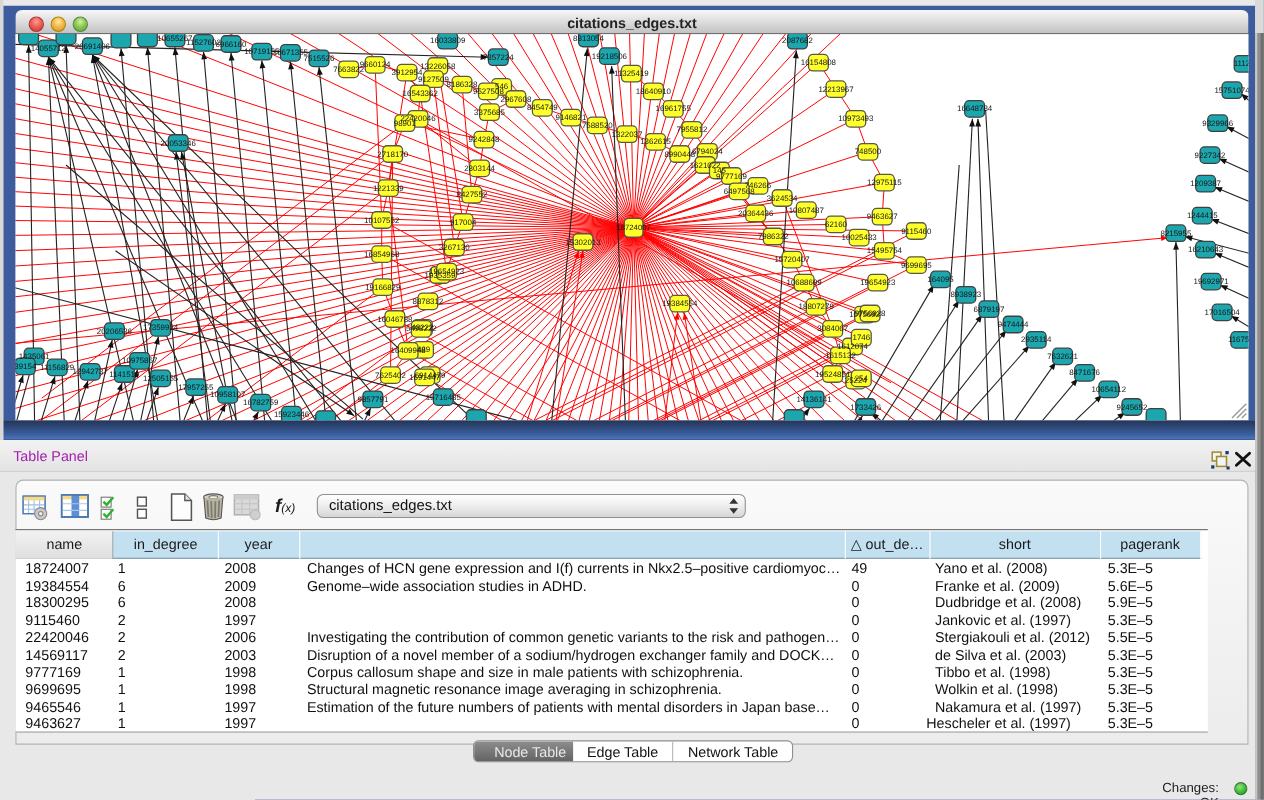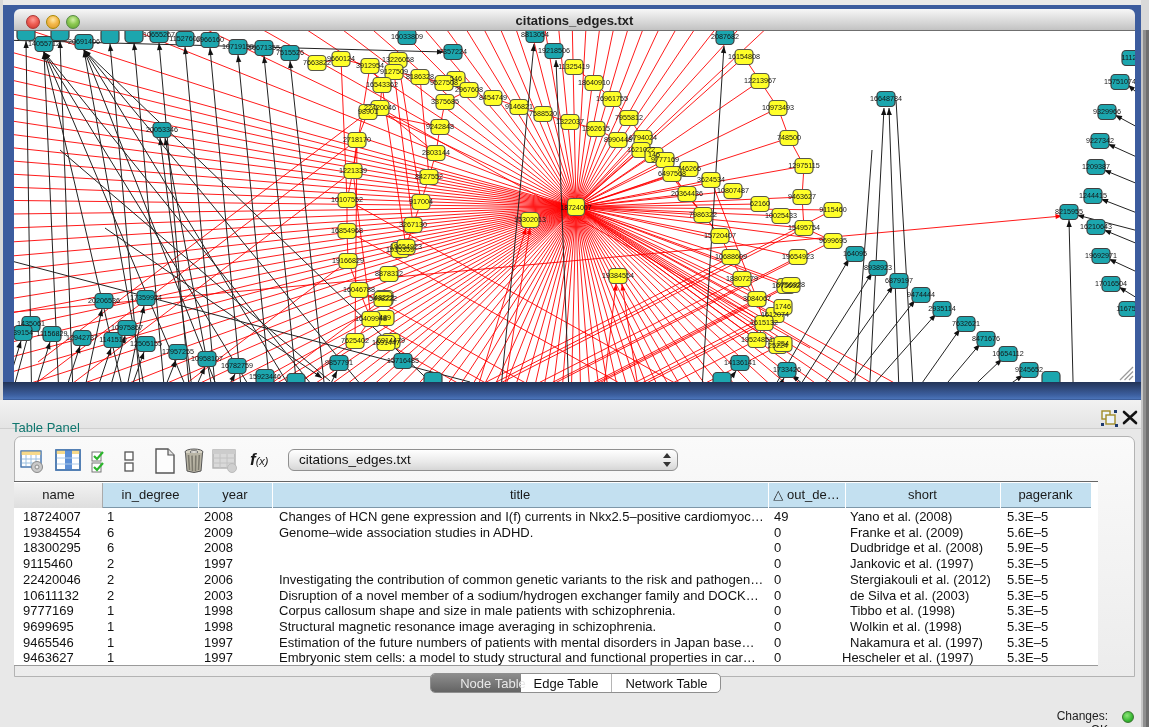--- a/index.html
+++ b/index.html
@@ -814,21 +814,21 @@
 <text x="576.0" y="209.5" font-size="7">18724007</text>
 </g>
 <g stroke="#9a9a9a" stroke-width="1.3">
 <line x1="1120.0" y1="380" x2="1133" y2="367.0"></line>
 <line x1="1124.5" y1="380" x2="1133" y2="371.5"></line>
 <line x1="1129.0" y1="380" x2="1133" y2="376.0"></line>
 </g>
 </svg>
 
 <div class="abs" style="left:0;top:400px;width:1141px;height:29px;background:linear-gradient(#f2f2f2,#e4e4e4);border-bottom:1px solid #cfcfcf;box-sizing:border-box"></div>
-<div class="abs" style="left:12px;top:420px;font-size:13px;color:#0f766e">Table Panel</div>
+<div class="abs" style="left:12px;top:407px;font-size:13px;color:#a21caf">Table Panel</div>
 
 <svg class="abs" style="left:1101px;top:410px" width="17" height="17">
 <rect x="1" y="1" width="8" height="8" fill="#eef4fa" stroke="#a08c28" stroke-width="1.4"></rect>
 <rect x="5" y="5" width="9" height="9" fill="#eef4fa" stroke="#a08c28" stroke-width="1.4"></rect>
 <rect x="13" y="0" width="3" height="3" fill="#1d3a6e"></rect>
     <rect x="0" y="13" width="3" height="3" fill="#1d3a6e"></rect>
 <rect x="14" y="14" width="3" height="3" fill="#1d3a6e"></rect>
 </svg>
 
 <svg class="abs" style="left:1122px;top:410px" width="16" height="15">
@@ -896,21 +896,20 @@
   <div class="abs" style="left:0;top:1px;width:89px;height:25px;background:linear-gradient(#f2f2f2,#dedede);border-right:1px solid #aaa;box-sizing:border-box"></div>
   <div class="hsep abs" style="left:184px"></div>
     <div class="hsep abs" style="left:258px"></div>
   <div class="hsep abs" style="left:754px"></div>
     <div class="hsep abs" style="left:831px"></div>
   <div class="hsep abs" style="left:986px"></div>
     <div class="abs hsep" style="left:1077px"></div>
   <div class="hdr abs" style="left:0;width:89px">name</div>
   <div class="hdr abs" style="left:89px;width:95px">in_degree</div>
   <div class="hdr abs" style="left:184px;width:74px">year</div>
-  <div class="hdr abs" style="left:258px;width:496px">title</div>
   <div class="hdr abs" style="left:754px;width:77px">△ out_de…</div>
   <div class="hdr abs" style="left:831px;width:155px">short</div>
   <div class="hdr abs" style="left:986px;width:91px">pagerank</div>
   <div class="trow" style="top:27.0px">
       <span style="left:9px">18724007</span>
       <span style="left:93px">1</span>
       <span style="left:190px">2008</span>
       <span style="left:265px">Changes of HCN gene expression and I(f) currents in Nkx2.5–positive cardiomyoc…</span>
       <span style="left:760px">49</span>
       <span style="left:836px">Yano et al. (2008)</span>
@@ -944,21 +943,21 @@
 <div class="trow" style="top:89.8px">
       <span style="left:9px">22420046</span>
       <span style="left:93px">2</span>
       <span style="left:190px">2006</span>
       <span style="left:265px">Investigating the contribution of common genetic variants to the risk and pathogen…</span>
       <span style="left:760px">0</span>
       <span style="left:836px">Stergiakouli et al. (2012)</span>
       <span style="left:993px">5.5E–5</span>
     </div>
 <div class="trow" style="top:105.5px">
-      <span style="left:9px">10611132</span>
+      <span style="left:9px">14569117</span>
       <span style="left:93px">2</span>
       <span style="left:190px">2003</span>
       <span style="left:265px">Disruption of a novel member of a sodium/hydrogen exchanger family and DOCK…</span>
       <span style="left:760px">0</span>
       <span style="left:836px">de Silva et al. (2003)</span>
       <span style="left:993px">5.3E–5</span>
     </div>
 <div class="trow" style="top:121.2px">
       <span style="left:9px">9777169</span>
       <span style="left:93px">1</span>
@@ -983,35 +982,34 @@
       <span style="left:190px">1997</span>
       <span style="left:265px">Estimation of the future numbers of patients with mental disorders in Japan base…</span>
       <span style="left:760px">0</span>
       <span style="left:836px">Nakamura et al. (1997)</span>
       <span style="left:993px">5.3E–5</span>
     </div>
 <div class="trow" style="top:168.3px">
       <span style="left:9px">9463627</span>
       <span style="left:93px">1</span>
       <span style="left:190px">1997</span>
-      <span style="left:265px">Embryonic stem cells: a model to study structural and functional properties in car…</span>
       <span style="left:760px">0</span>
       <span style="left:828px">Hescheler et al. (1997)</span>
       <span style="left:993px">5.3E–5</span>
     </div>
 
   <div class="abs" style="left:1106px;top:27px;width:13px;height:156px;background:#fbfbfb;border-left:1px solid #ddd"></div>
   <div class="abs" style="left:1108px;top:28px;width:9px;height:19px;background:#b5b5b5;border-radius:5px"></div>
 </div>
 
 <div class="abs" style="left:430px;top:673px;width:291px;height:20px;border:1px solid #8f8f8f;border-radius:5px;
  background:#fff;box-sizing:border-box;overflow:hidden">
   <div class="abs" style="left:0;top:0;width:90px;height:20px;background:linear-gradient(#8d8d8d,#5f5f5f)"></div>
   <div class="abs" style="left:180px;top:0;width:1px;height:20px;background:#b5b5b5"></div>
-  <div class="abs seg" style="left:12px;width:100px;color:#e8e8e8">Node Table</div>
+  <div class="abs seg" style="left:1px;width:100px;color:#e8e8e8">Node Table</div>
   <div class="abs seg" style="left:90px;width:90px;color:#111">Edge Table</div>
   <div class="abs seg" style="left:180px;width:111px;color:#111">Network Table</div>
 </div>
 
 <div class="abs" style="left:1040px;top:709px;width:68px;text-align:right;font-size:12px;color:#222">Changes: OK</div>
 <div class="abs" style="left:1122px;top:711px;width:10px;height:10px;border-radius:50%;
  background:radial-gradient(circle at 40% 35%,#8fe57a,#37b832 60%,#1e8c1e);border:1px solid #39752f"></div>
 
 <style>
 .hsep{top:1px;width:1px;height:25px;background:#fff}

